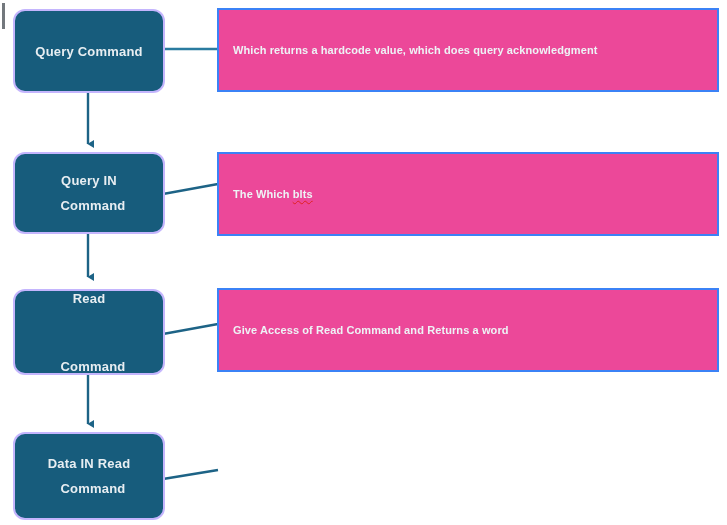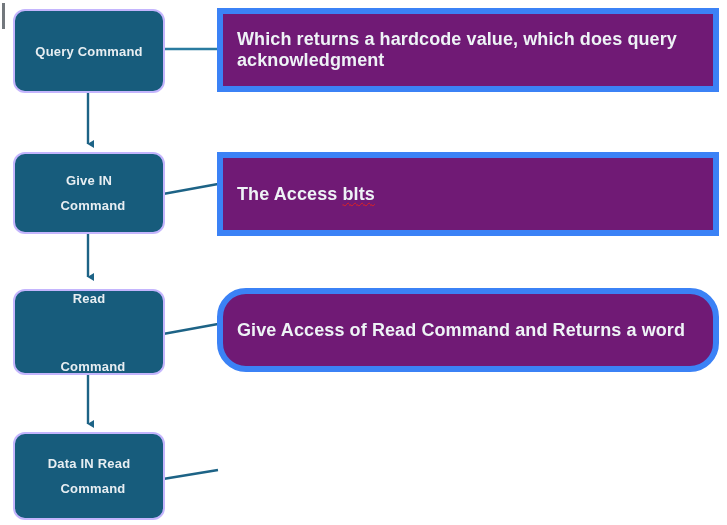--- a/index.html
+++ b/index.html
@@ -48,24 +48,24 @@
   }
   .node .line1 { display: block; }
   .node .line2 { display: block; margin-left: 8px; }
   .node.two-line .line1 { margin-bottom: 12px; }
   .node.wide-gap .line1 { margin-bottom: 12px; }
 
   
   .desc {
     position: absolute;
     box-sizing: border-box;
-    background: #701a75;
-    border: 6px solid #3b82f6;
+    background: #ec4899;
+    border: 2px solid #3b82f6;
     color: #eef3f6;
-    font-size: 18px;
+    font-size: 11px;
     font-weight: 600;
     letter-spacing: .1px;
     padding: 0 14px;
     display: flex;
     flex-direction: column;
     justify-content: center;
   }
   .desc .dline {
     display: block;
   }
@@ -114,32 +114,32 @@
   </svg>
 
   <div class="node" style="left:13px; top:9px; width:152px; height:84px;">
     <span class="line1">Query Command</span>
   </div>
   <div class="desc" style="left:217px; top:8px; width:502px; height:84px;">
     <span class="dline">Which returns a hardcode value, which does query acknowledgment</span>
   </div>
 
   <div class="node two-line" style="left:13px; top:152px; width:152px; height:82px;">
-    <span class="line1">Give IN</span>
+    <span class="line1">Query IN</span>
     <span class="line2">Command</span>
   </div>
   <div class="desc" style="left:217px; top:152px; width:502px; height:84px;">
-    <span class="dline"><span>The Access </span><span class="misspelled">blts</span></span>
+    <span class="dline"><span>The Which </span><span class="misspelled">blts</span></span>
   </div>
 
   <div class="node two-line" style="left:13px; top:289px; width:152px; height:86px;gap:43px;">
     <span class="line1">Read</span>
     <span class="line2">Command</span>
   </div>
-  <div class="desc" style="left:217px; top:288px; width:502px; height:84px;border-radius:29px;">
+  <div class="desc" style="left:217px; top:288px; width:502px; height:84px;">
     <span class="dline">Give Access of Read Command and Returns a word</span>
   </div>
 
   <div class="node wide-gap" style="left:13px; top:432px; width:152px; height:88px;">
     <span class="line1">Data IN Read</span>
     <span class="line2">Command</span>
   </div>
 
 </div>
 

